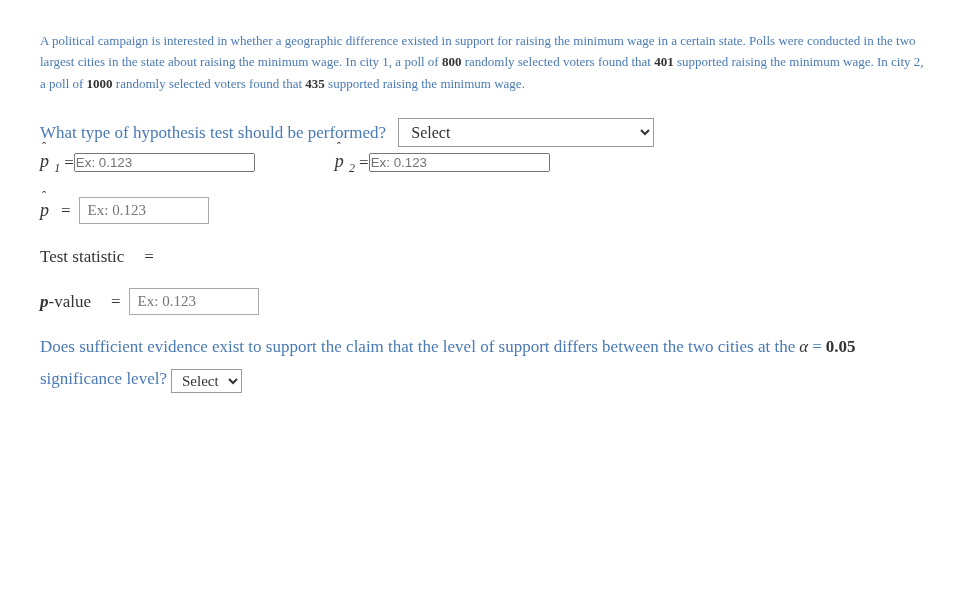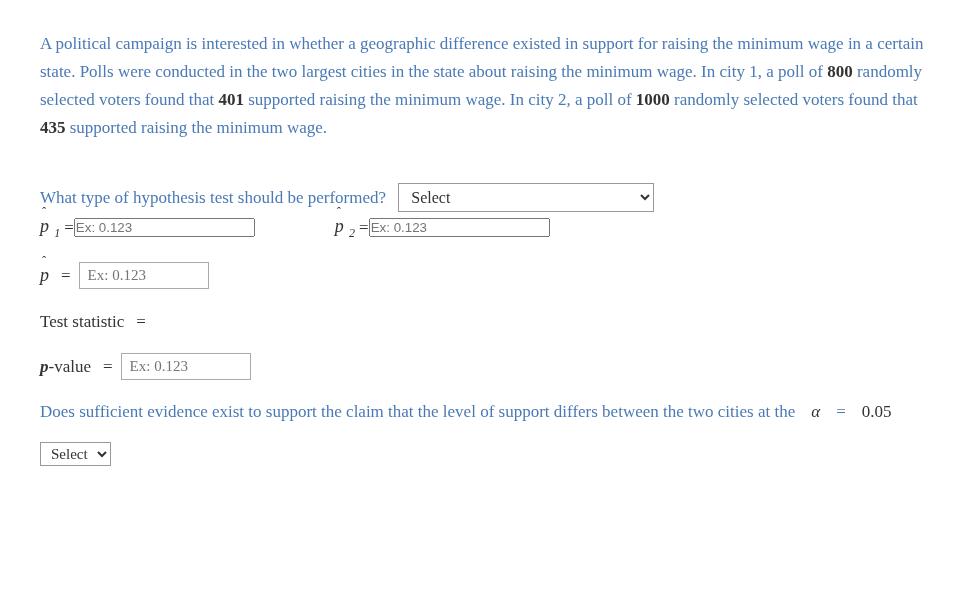--- a/index.html
+++ b/index.html
@@ -14,23 +14,23 @@
       color: #333333;
       width: 968px;
       min-height: 593px;
       padding: 30px 40px;
       font-size: 17px;
       line-height: 1.6;
     }
 
     .intro-text {
       color: #4a7ab5;
-      font-size: 17px;
+      font-size: 13px;
       line-height: 1.65;
-      margin-bottom: 41px;
+      margin-bottom: 24px;
     }
 
     .intro-text .bold {
       font-weight: bold;
       color: #333333;
     }
 
     .hypothesis-row {
       display: flex;
       align-items: center;
@@ -64,21 +64,21 @@
       display: flex;
       align-items: center;
       margin-bottom: 18px;
       font-size: 17px;
     }
 
     .field-row .field-label {
       color: #333333;
       display: flex;
       align-items: center;
-      margin-right: 4px;
+      margin-right: 12px;
       white-space: nowrap;
       font-family: Georgia, serif;
     }
 
     .field-row .equals {
       margin: 0 8px;
       color: #333;
     }
 
     .field-row input[type="text"] {
@@ -109,30 +109,30 @@
     }
 
     .conclusion-text {
       color: #4a7ab5;
       font-size: 17px;
       line-height: 1.65;
       margin-top: 8px;
       display: flex;
       align-items: flex-end;
       flex-wrap: wrap;
-      gap: 16px;
+      gap: 4px;
     }
 
     .alpha-sym {
       font-style: italic;
       color: #333;
     }
 
     .bold-val {
-      font-weight: normal;
+      font-weight: bold;
       color: #333;
     }
 
     select.dropdown-small {
       border: 1px solid #999;
       padding: 2px 6px;
       font-size: 15px;
       font-family: Georgia, serif;
       color: #333;
       background: #fff;
@@ -218,18 +218,19 @@
     <input type="text" placeholder="Ex: 0.123" style="">
   </div>
 
 </div>
 
 <div class="conclusion-text">
   <span>Does sufficient evidence exist to support the claim that the level of support differs between the two cities at the</span>
   <span class="alpha-sym"><i>α</i></span>
   <span>=</span>
   <span class="bold-val">0.05</span>
+  <span>significance level?</span>
   <select class="dropdown-small">
     <option>Select</option>
     <option>Yes</option>
     <option>No</option>
   </select>
 </div>
 
 </body></html>

